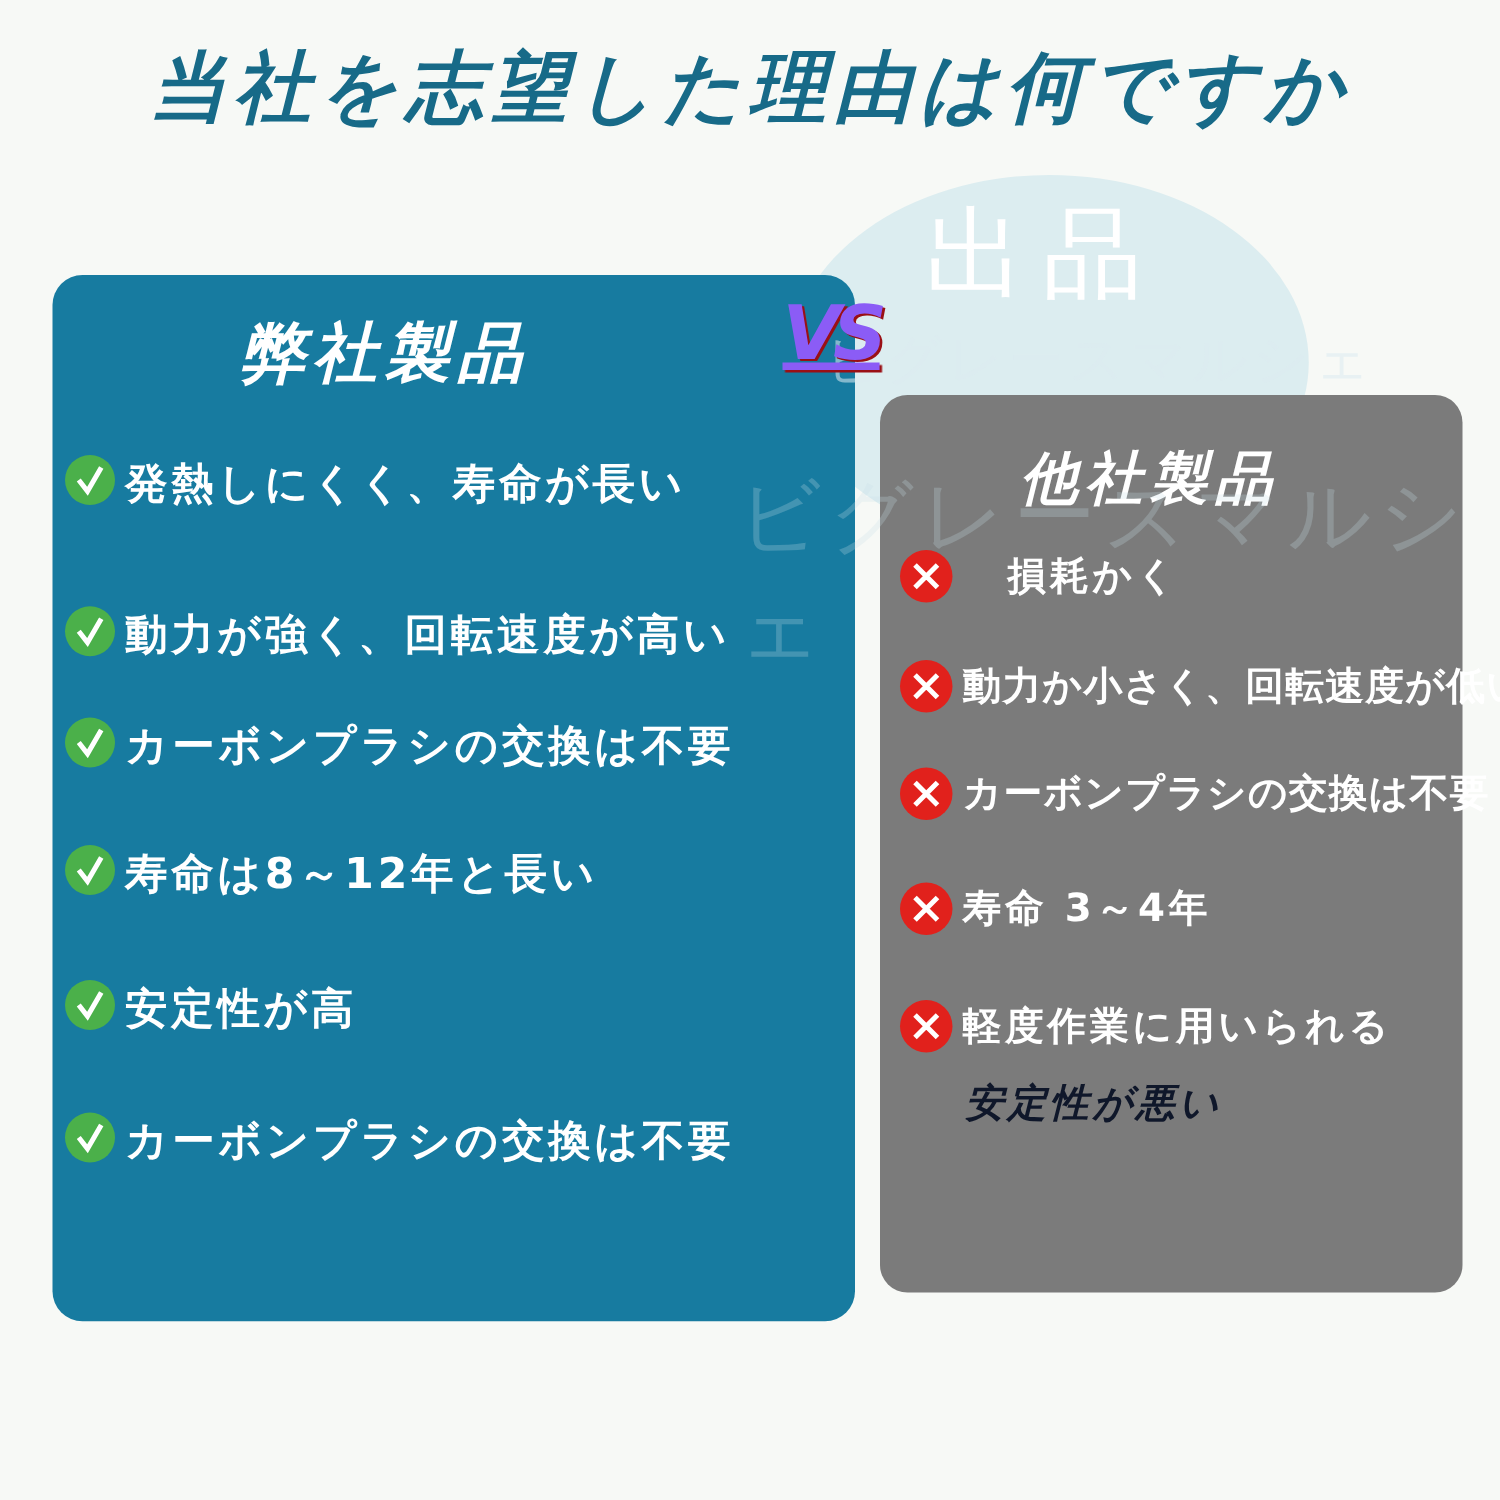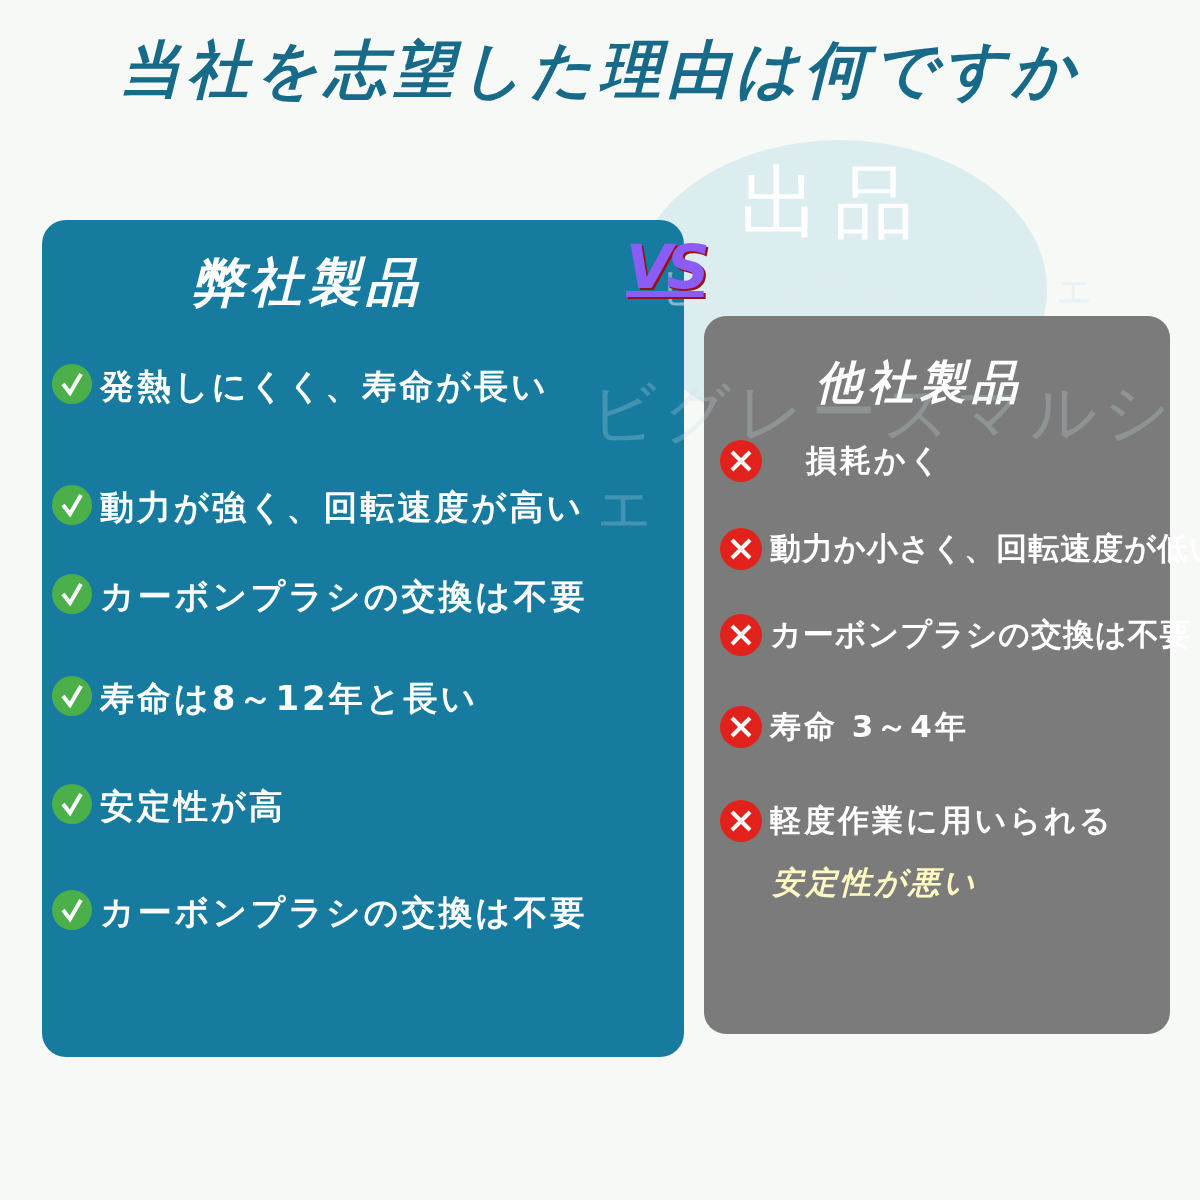--- a/index.html
+++ b/index.html
@@ -9,21 +9,21 @@
   .wm-text1{position:absolute;left:740px;top:150px;font-size:80px;color:#ffffff;letter-spacing:14px;}
   .panel-left{position:absolute;left:42px;top:220px;width:642px;height:837px;background:#177ba0;border-radius:24px;}
   .panel-right{position:absolute;left:704px;top:316px;width:466px;height:718px;background:#7b7b7b;border-radius:22px;}
   .heading{position:absolute;font-size:52px;font-weight:bold;font-style:italic;color:#fff;letter-spacing:6px;}
   .item{position:absolute;display:flex;align-items:flex-start;color:#ffffff;font-weight:bold;font-size:34px;letter-spacing:3px;white-space:nowrap;}
   .check{width:40px;height:40px;border-radius:50%;background:#4bb04a;display:inline-flex;align-items:center;justify-content:center;margin-right:8px;flex-shrink:0;}
   .cross{width:42px;height:42px;border-radius:50%;background:#e1211c;display:inline-flex;align-items:center;justify-content:center;margin-right:8px;flex-shrink:0;}
   .vs{position:absolute;left:626px;top:232px;font-size:60px;font-weight:bold;font-style:italic;color:#8b5cf6;letter-spacing:-6px;text-shadow:2px 2px 0 #9a1015;text-decoration:underline;}
   .wm-text2{position:absolute;left:660px;top:258px;font-size:44px;color:rgba(220,235,240,0.55);letter-spacing:4px;}
   .wm-text3{position:absolute;left:590px;top:368px;font-size:66px;color:rgba(200,225,232,0.25);letter-spacing:6px;}
-  .sub{position:absolute;color:#fef9c3;font-weight:bold;font-style:italic;font-size:34px;letter-spacing:3px;}
+  .sub{position:absolute;color:#0f172a;font-weight:bold;font-style:italic;font-size:34px;letter-spacing:3px;}
 </style>
 </head>
 <body>
 
 <div class="title">当社を志望した理由は何ですか</div>
 
 <div class="wm-ellipse"></div>
 <div class="wm-text1">出品</div>
 
 <div class="panel-left">

